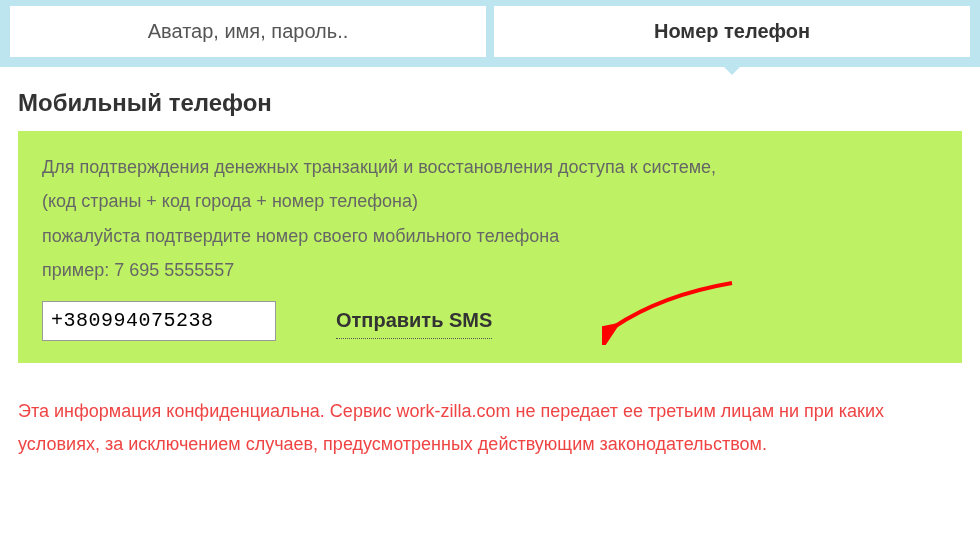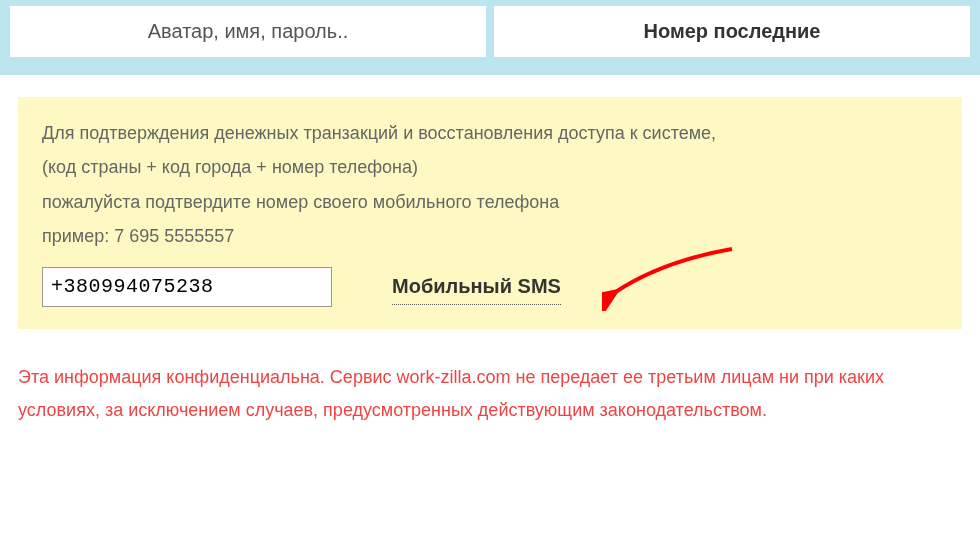--- a/index.html
+++ b/index.html
@@ -1,20 +1,20 @@
 <!DOCTYPE html>
 <html><head>
   <meta charset="utf-8">
   <style>
     * { margin: 0; padding: 0; box-sizing: border-box; }
     body { font-family: Arial, Helvetica, sans-serif; width: 980px; height: 560px; background: #fff; }
     
     .tabs-bar {
       background: #bde5f0;
-      padding: 6px 10px 12px 10px;
+      padding: 6px 10px 4px 10px;
       display: flex;
       gap: 8px;
       position: relative;
     }
     .tab {
       flex: 1;
       background: #fff;
       padding: 14px 20px;
       text-align: center;
       font-size: 20px;
@@ -45,37 +45,37 @@
     .content { padding: 22px 18px 10px 18px; }
     
     .section-title {
       font-size: 24px;
       font-weight: bold;
       color: #333;
       margin-bottom: 14px;
     }
     
     .gray-box {
-      background: #fef9c3;
+      background: #bef264;
       padding: 20px 24px 22px 24px;
       color: #666;
       font-size: 18px;
       line-height: 1.8;
     }
     .gray-box .info-line { margin-bottom: 2px; }
     
     .form-row {
       margin-top: 14px;
       display: flex;
       align-items: center;
       gap: 60px;
       position: relative;
     }
     .phone-input {
-      width: 290px;
+      width: 234px;
       height: 40px;
       font-size: 20px;
       font-family: 'Courier New', monospace;
       padding: 4px 8px;
       border: 1px solid #999;
       background: #fff;
       letter-spacing: 0.5px;
     }
     .send-link {
       font-size: 20px;
@@ -102,34 +102,35 @@
       color: #ef4444;
       font-size: 18px;
       line-height: 1.85;
     }
   </style>
 </head>
 <body>
 
 <div class="tabs-bar">
   <div class="tab inactive">Аватар, имя, пароль..</div>
-  <div class="tab active">Номер последние</div>
+  <div class="tab active">Номер телефон</div>
 </div>
 
 <div class="content">
+  <h2 class="section-title">Мобильный телефон</h2>
 
   <div class="gray-box">
     <div class="info-line">Для подтверждения денежных транзакций и восстановления доступа к системе,</div>
     <div class="info-line">(код страны + код города + номер телефона)</div>
     <div class="info-line">пожалуйста подтвердите номер своего мобильного телефона</div>
     <div class="info-line">пример: 7 695 5555557</div>
 
     <div class="form-row">
       <input class="phone-input" type="text" value="+380994075238" style="">
-      <span class="send-link">Мобильный SMS</span>
+      <span class="send-link">Отправить SMS</span>
       <svg class="arrow" width="140" height="70" viewBox="0 0 140 70">
         <defs>
           <marker id="arrhead" markerWidth="12" markerHeight="10" refX="2" refY="5" orient="auto">
             <polygon points="12 0, 0 5, 12 10" fill="#ff0000"></polygon>
           </marker>
         </defs>
         <path d="M 130 8 Q 60 20 12 52" stroke="#ff0000" stroke-width="4" fill="none" marker-end="url(#arrhead)"></path>
       </svg>
     </div>
 

